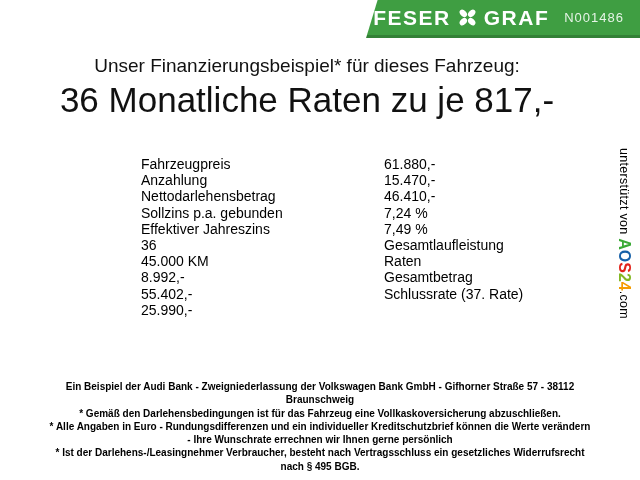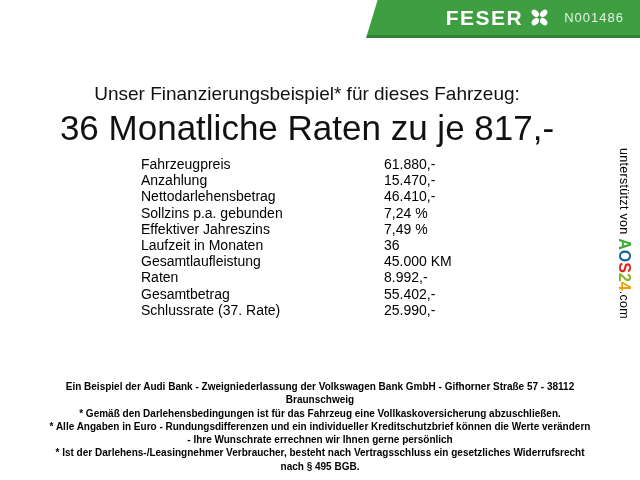--- a/index.html
+++ b/index.html
@@ -47,21 +47,20 @@
   }
 
   
   .title-block {
     position: absolute;
     top: 55px;
     left: 0;
     width: 614px;
     text-align: center;
     color: #111111;
-    margin-top: 28px;
   }
   .title-line1 { font-size: 19px; }
   .title-line2 { font-size: 35px; margin-top: 3px; }
 
   
   .finance-table {
     position: absolute;
     top: 156px;
     left: 141px;
     display: grid;
@@ -116,41 +115,41 @@
       <span>
         <svg width="19" height="19" viewBox="0 0 20 20">
           <g fill="#ffffff">
             <ellipse cx="5.6" cy="5.6" rx="4.5" ry="3.1" transform="rotate(45 5.6 5.6)"></ellipse>
             <ellipse cx="14.4" cy="5.6" rx="4.5" ry="3.1" transform="rotate(-45 14.4 5.6)"></ellipse>
             <ellipse cx="5.6" cy="14.4" rx="4.5" ry="3.1" transform="rotate(-45 5.6 14.4)"></ellipse>
             <ellipse cx="14.4" cy="14.4" rx="4.5" ry="3.1" transform="rotate(45 14.4 14.4)"></ellipse>
           </g>
         </svg>
       </span>
+      <span>GRAF</span>
     </div>
     <div class="refnum">N001486</div>
   </div>
 
   <div class="title-block">
     <div class="title-line1">Unser Finanzierungsbeispiel* für dieses Fahrzeug:</div>
     <div class="title-line2">36 Monatliche Raten zu je 817,-</div>
   </div>
 
   <div class="finance-table">
     <span>Fahrzeugpreis</span>
       <span>61.880,-</span>
     <span>Anzahlung</span>
       <span>15.470,-</span>
     <span>Nettodarlehensbetrag</span>
       <span>46.410,-</span>
     <span>Sollzins p.a. gebunden</span>
       <span>7,24 %</span>
     <span>Effektiver Jahreszins</span>
       <span>7,49 %</span>
-    <span>Laufzeit in Monaten</span>
       <span>36</span>
     <span>Gesamtlaufleistung</span>
       <span>45.000 KM</span>
     <span>Raten</span>
       <span>8.992,-</span>
     <span>Gesamtbetrag</span>
       <span>55.402,-</span>
     <span>Schlussrate (37. Rate)</span>
       <span>25.990,-</span>
   </div>

